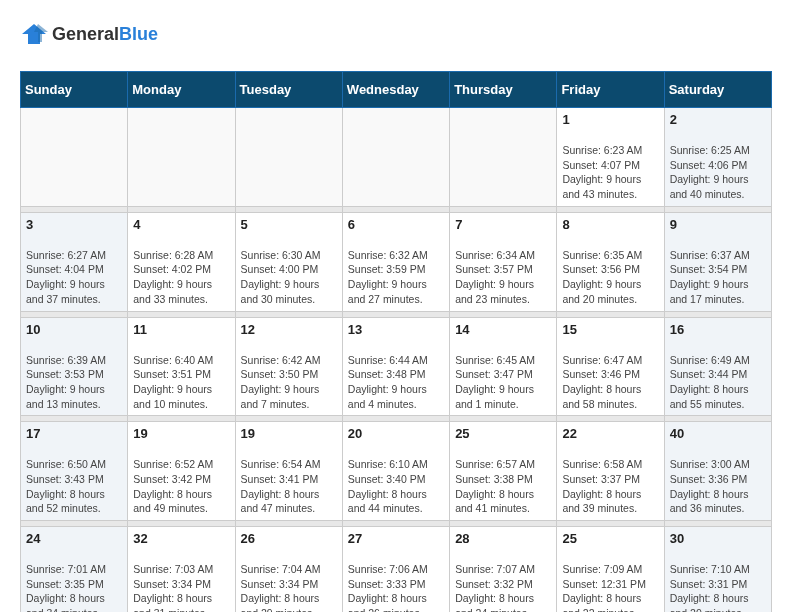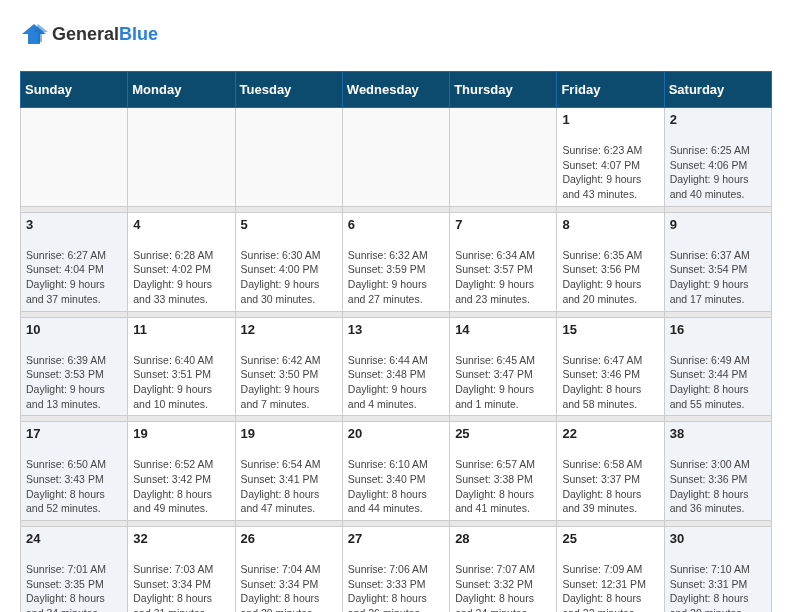--- a/index.html
+++ b/index.html
@@ -295,21 +295,21 @@
 and 41 minutes.</div>
         </td>
         <td>
           <div class="day-number">22</div>
           <div class="day-info">Sunrise: 6:58 AM
 Sunset: 3:37 PM
 Daylight: 8 hours
 and 39 minutes.</div>
         </td>
         <td class="weekend">
-          <div class="day-number">38</div>
+          <div class="day-number">40</div>
           <div class="day-info">Sunrise: 3:00 AM
 Sunset: 3:36 PM
 Daylight: 8 hours
 and 36 minutes.</div>
         </td>
       </tr>
       <tr class="row-separator">
         <td></td>
         <td></td>
         <td></td>

